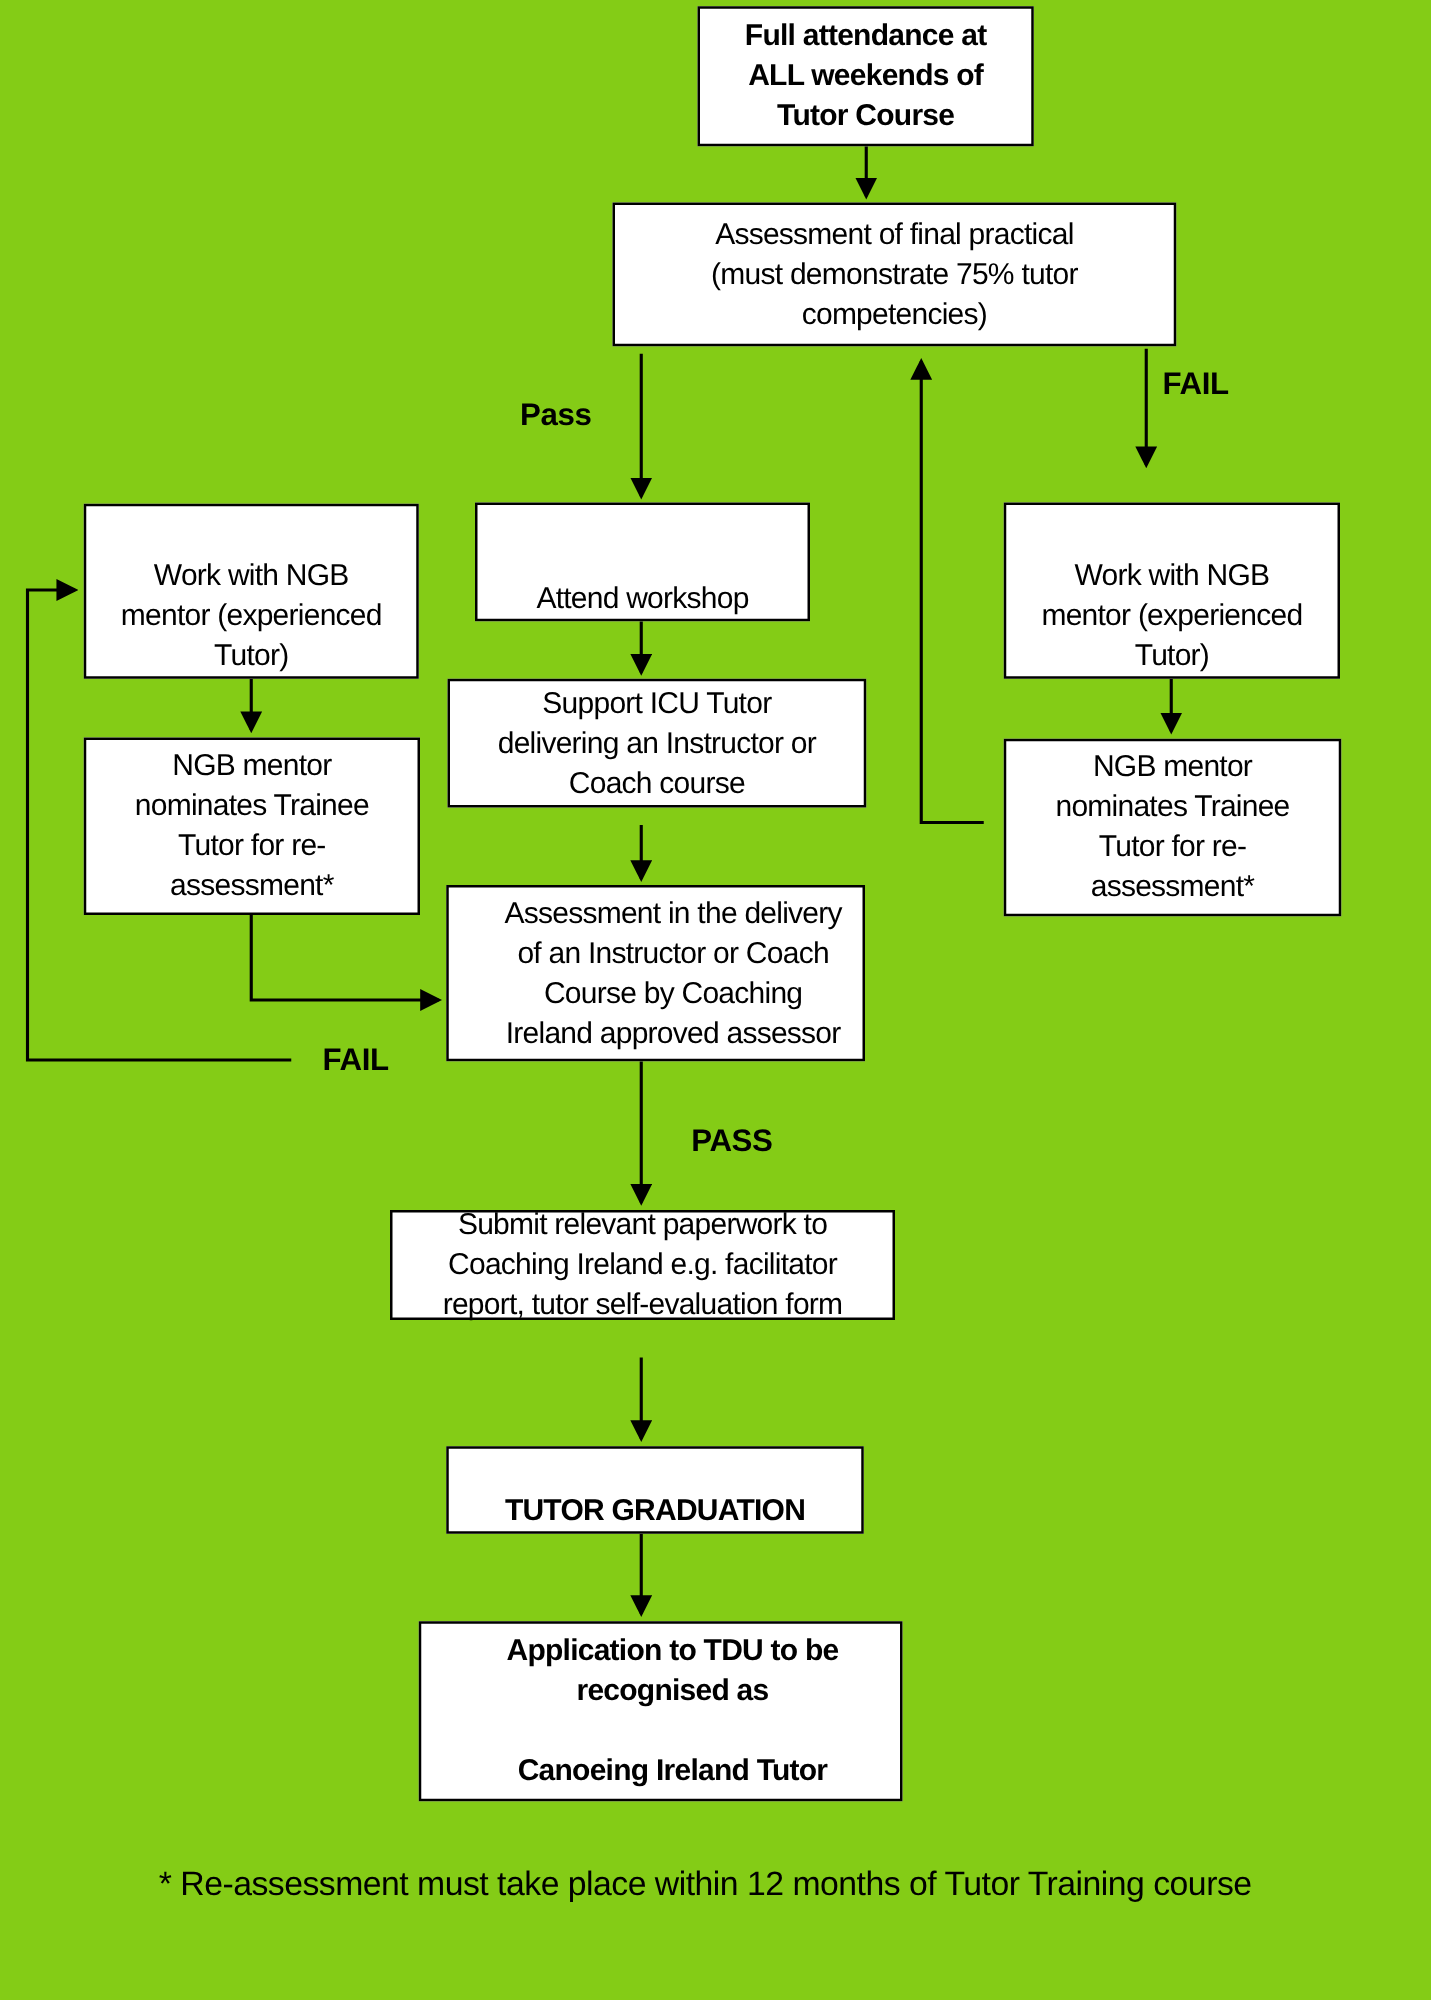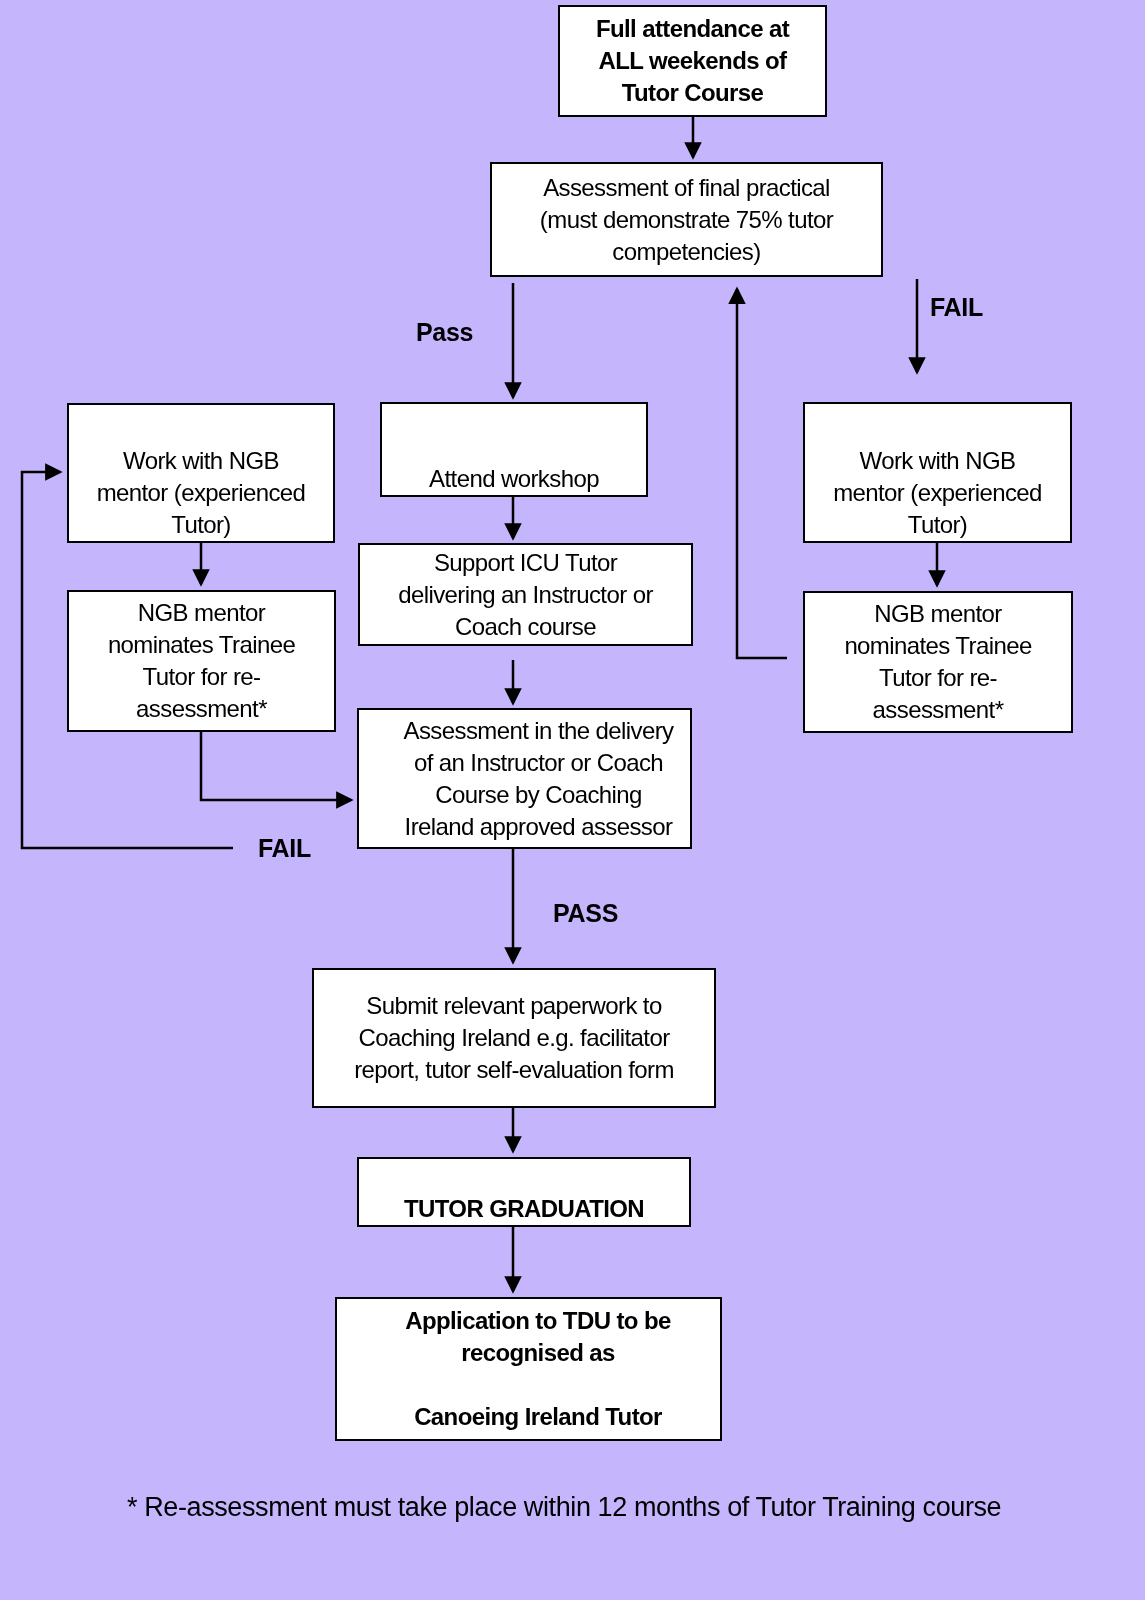--- a/index.html
+++ b/index.html
@@ -1,20 +1,20 @@
 <!DOCTYPE html>
 <html><head>
 <meta charset="utf-8">
 <style>
   html, body { margin: 0; padding: 0; background: #ffffff; }
   #canvas {
     position: relative;
     width: 1145px;
     height: 1600px;
-    background: #c4b5fd;
+    background: #84cc16;
     font-family: "Liberation Sans", sans-serif;
     color: #000;
     overflow: hidden;
   }
   #connectors {
     position: absolute;
     left: 0; top: 0;
     width: 1145px; height: 1600px;
     pointer-events: none;
   }
@@ -77,21 +77,21 @@
       <path d="M233,848 H22 V472 H60" marker-end="url(#ah)"></path>
     </g>
   </svg>
 
   <div class="node bold va-center" style="left:558px; top:5px; width:269px; height:112px;">
     <span>Full attendance at
 ALL weekends of
 Tutor Course</span>
   </div>
 
-  <div class="node va-center" style="left:490px; top:162px; width:393px; height:115px;">
+  <div class="node va-center" style="left:490px; top:162px; width:451px; height:115px;">
     <span>Assessment of final practical
 (must demonstrate 75% tutor
 competencies)</span>
   </div>
 
   <div class="node va-top" style="left:380px; top:402px; width:268px; height:95px;">
     <span>Attend workshop</span>
   </div>
 
   <div class="node va-center" style="left:358px; top:543px; width:335px; height:103px;">
@@ -126,21 +126,21 @@
 Tutor)</span>
   </div>
 
   <div class="node va-center" style="left:803px; top:591px; width:270px; height:142px;">
     <span>NGB mentor
 nominates Trainee
 Tutor for re-
 assessment*</span>
   </div>
 
-  <div class="node va-center" style="left:312px; top:968px; width:404px; height:140px;">
+  <div class="node va-center" style="left:312px; top:968px; width:404px; height:88px;">
     <span>Submit relevant paperwork to
 Coaching Ireland e.g. facilitator
 report, tutor self-evaluation form</span>
   </div>
 
   <div class="node bold va-top" style="left:357px; top:1157px; width:334px; height:70px; padding-top:28px;">
     <span>TUTOR GRADUATION</span>
   </div>
 
   <div class="node bold va-center" style="left:335px; top:1297px; width:387px; height:144px;padding-left:19px;">

